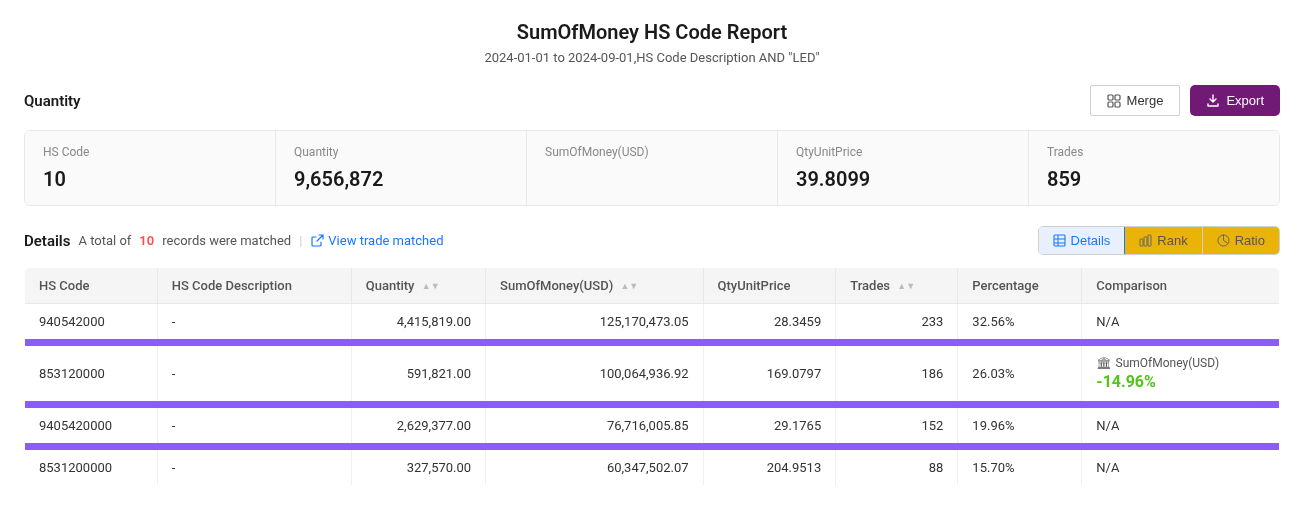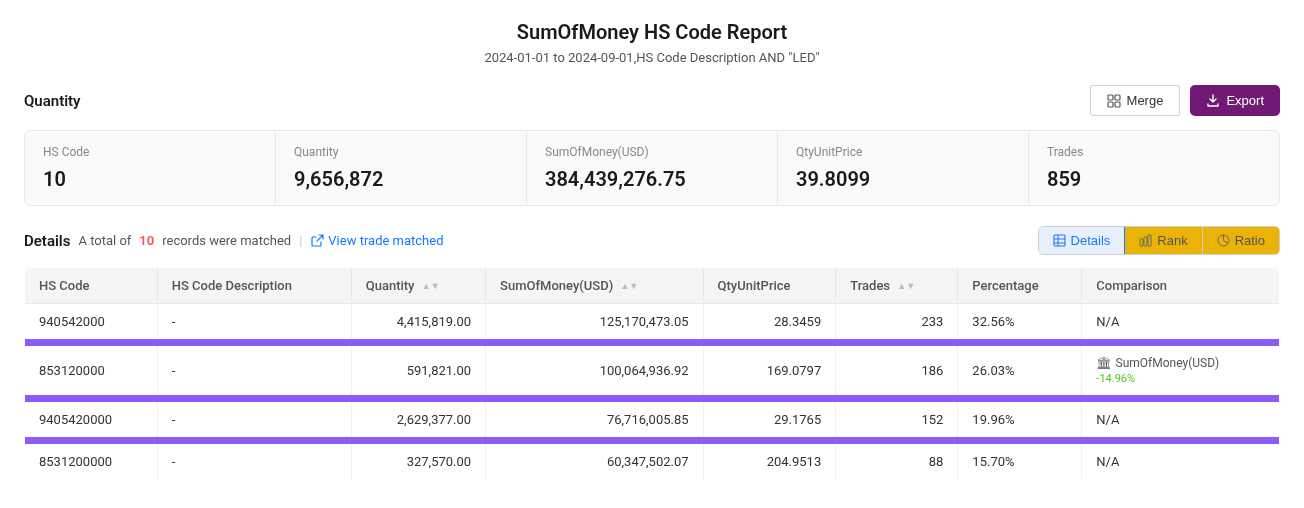--- a/index.html
+++ b/index.html
@@ -203,22 +203,22 @@
     }
     .comparison-label {
       display: flex;
       align-items: center;
       gap: 4px;
       font-size: 12px;
       color: #555;
     }
     .comparison-value-neg {
       color: #52c41a;
-      font-size: 11px;
-      font-weight: 400;
+      font-size: 16px;
+      font-weight: 700;
     }
     .na-text {
       color: #333;
     }
     .th-right {
       text-align: right;
     }
     .td-right {
       text-align: right;
     }
@@ -256,21 +256,20 @@
     <div class="stat-card">
       <div class="stat-label">HS Code</div>
       <div class="stat-value">10</div>
     </div>
     <div class="stat-card">
       <div class="stat-label">Quantity</div>
       <div class="stat-value">9,656,872</div>
     </div>
     <div class="stat-card">
       <div class="stat-label">SumOfMoney(USD)</div>
-      <div class="stat-value">384,439,276.75</div>
     </div>
     <div class="stat-card">
       <div class="stat-label">QtyUnitPrice</div>
       <div class="stat-value">39.8099</div>
     </div>
     <div class="stat-card">
       <div class="stat-label">Trades</div>
       <div class="stat-value">859</div>
     </div>
   </div>

